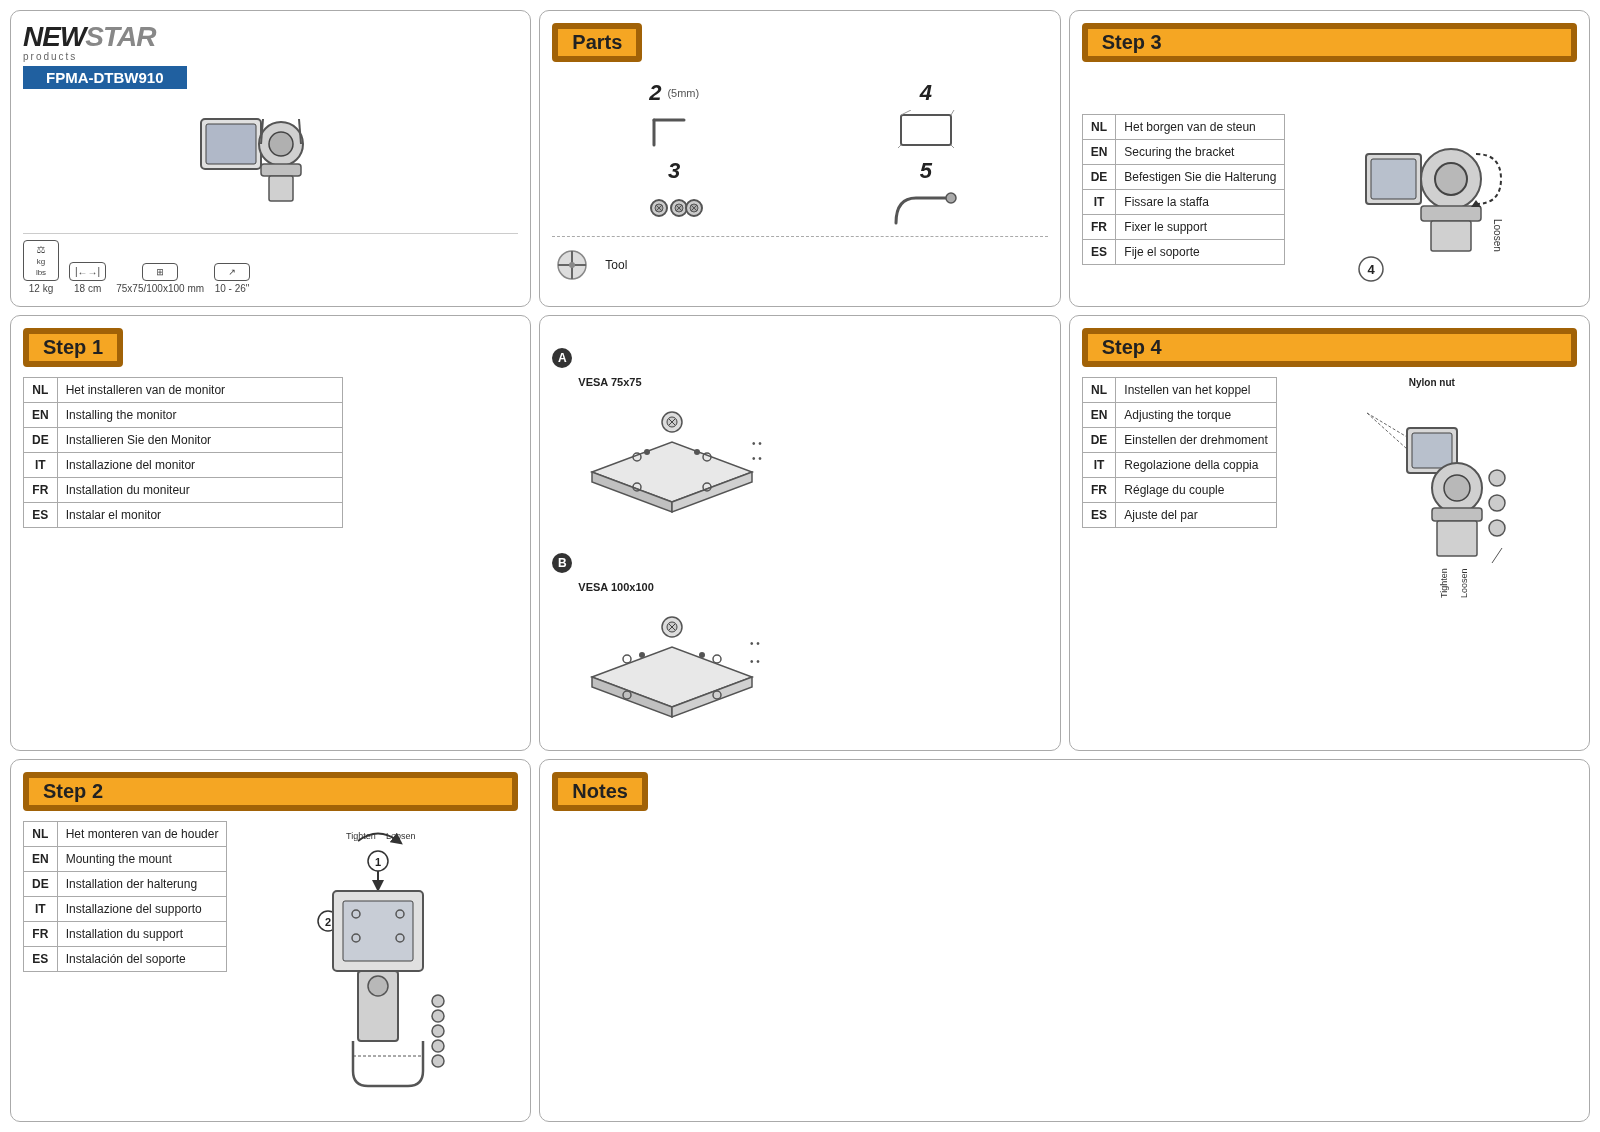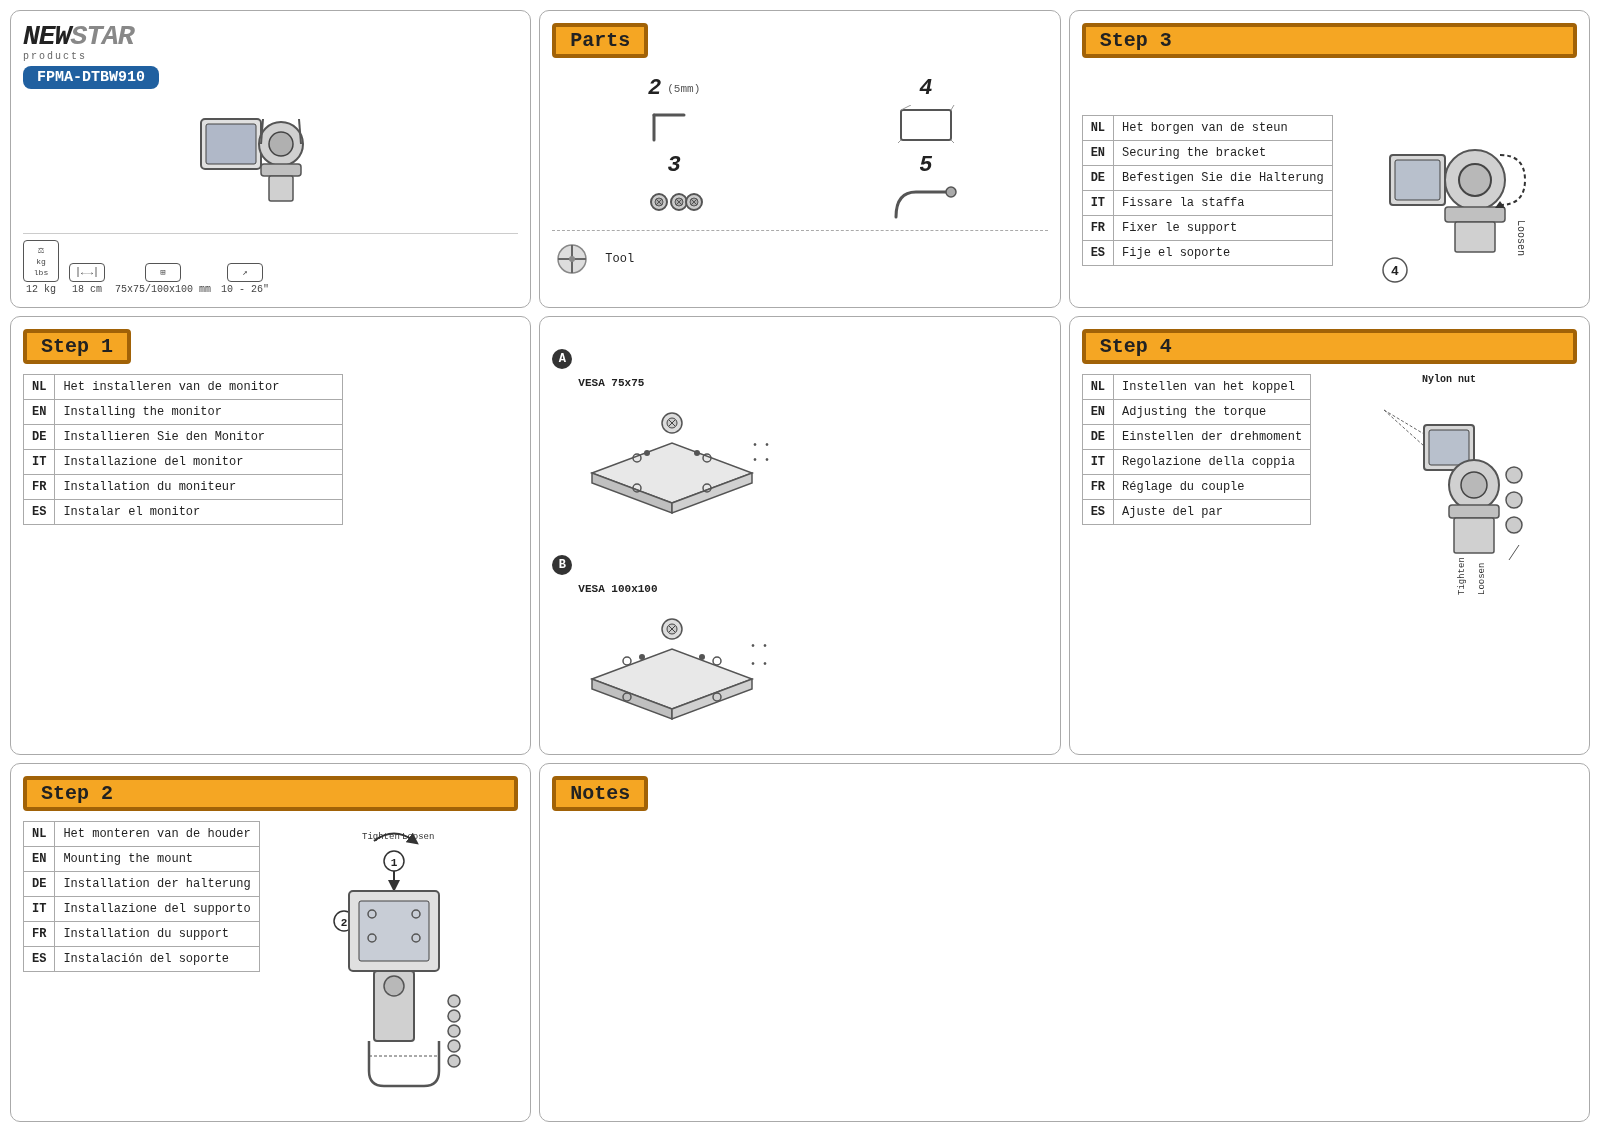--- a/index.html
+++ b/index.html
@@ -22,27 +22,26 @@
       gap: 8px;
     }
 
     .card {
       border: 1.5px solid #aaa;
       border-radius: 10px;
       padding: 12px;
       background: #fff;
       position: relative;
       overflow: hidden;
-      font-family: Liberation Mono, monospace;
     }
 
     .step-label {
       display: inline-block;
       background: #f5a623;
-      border: 4px solid #a16207;
+      border: 6px solid #a16207;
       border-radius: 4px;
       font-size: 20px;
       font-weight: bold;
       padding: 2px 14px;
       margin-bottom: 10px;
       color: #222;
     }
 
     .step-table {
       border-collapse: collapse;
@@ -83,22 +82,22 @@
     }
     .logo-new { font-style: italic; color: #222; }
     .logo-star { font-style: italic; color: #888; }
     .logo-products { font-size: 10px; color: #666; letter-spacing: 2px; text-transform: lowercase; }
 
     .model-badge {
       background: #2060a0;
       color: #fff;
       font-weight: bold;
       font-size: 15px;
-      padding: 3px 14px;
-      border-radius: 8px;
+      padding: 3px 23px;
+      border-radius: 0;
       display: inline-block;
       margin-top: 4px;
     }
 
     .product-image-area {
       display: flex;
       justify-content: center;
       align-items: center;
       flex: 1;
       min-height: 100px;

